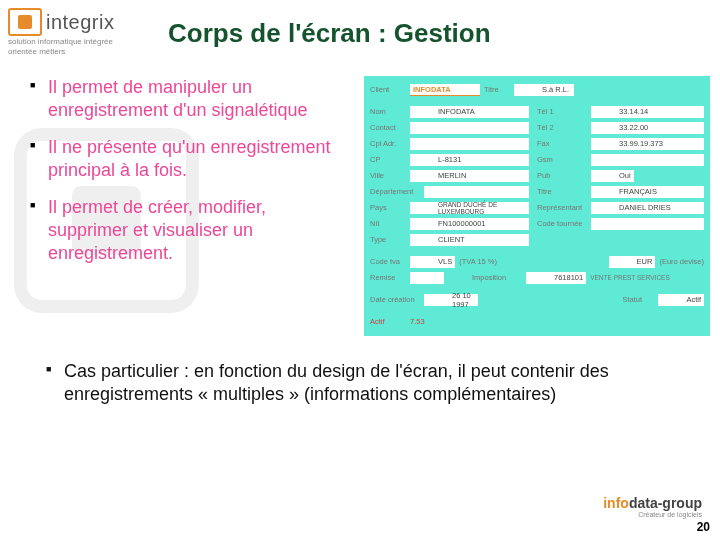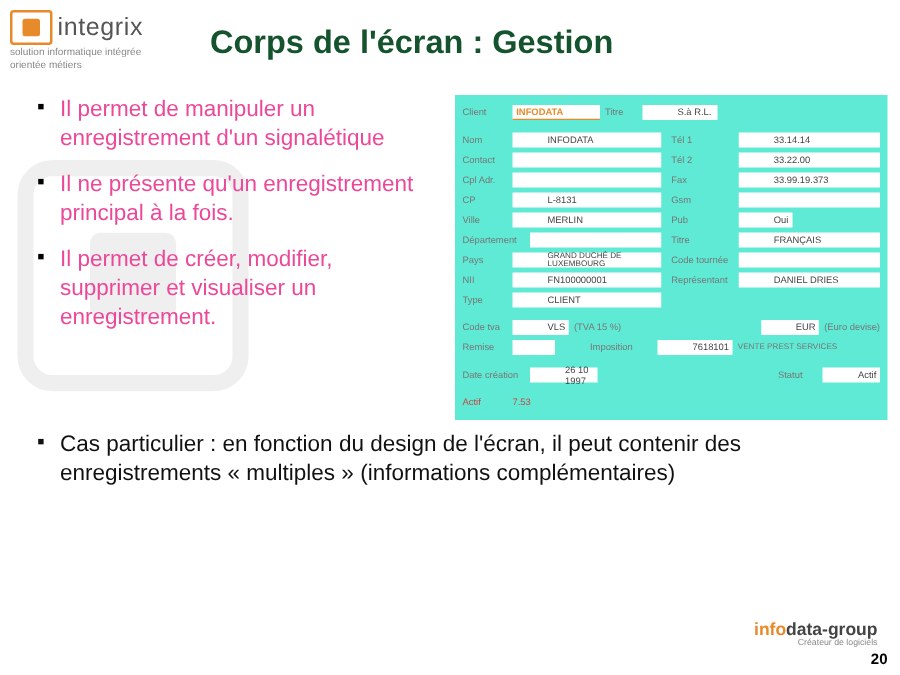--- a/index.html
+++ b/index.html
@@ -23,21 +23,21 @@
   .form-shot .lab.w36 { width:36px; }
   .form-shot .lab.w50 { width:50px; }
   .form-shot .fld { background:#fff; height:12px; border:none; flex:1; font-size:7.5px; padding:0 3px; color:#333; display:flex; align-items:center; }
   .form-shot .fld.orange { color:#e78b2a; font-weight:bold; background:#fff; border-bottom:1px solid #e78b2a; }
   .form-shot .fld.ro { color:#444;padding-left:28px; }
   .cols { display:flex; gap:8px; }
   .col { flex:1; }
   .col.r { flex:1.05; }
   .sep { height:6px; }
   .bottom-bullet { padding: 8px 20px 0 30px; }
-  .bottom-bullet ul { margin:0; padding:0; }
+  .bottom-bullet ul { margin:16px; padding:0; }
   .bottom-bullet li { list-style:none; position:relative; padding-left:18px; font-size:18px; line-height:1.3; color:#111; }
   .bottom-bullet li::before { content:"■"; position:absolute; left:0; top:4px; font-size:9px; }
   .footer-logo { position:absolute; right:18px; bottom:22px; text-align:right; }
   .footer-logo .ig { font-size:14px; }
   .footer-logo .ig .i { color:#e78b2a; font-weight:bold; }
   .footer-logo .ig .g { color:#444; font-weight:bold; }
   .footer-logo .sub { font-size:7px; color:#888; }
   .page-num { position:absolute; right:10px; bottom:6px; font-size:12px; font-weight:bold; color:#000; }
   .watermark { position:absolute; left:0; top:70px; width:230px; height:430px; pointer-events:none; opacity:0.06; }
   .watermark svg { width:100%; height:100%; }
@@ -139,26 +139,26 @@
           </div>
         <div class="frow">
             <span class="lab w50">Pub</span>
             <span class="fld ro" style="flex:0 0 30px">Oui</span>
           </div>
         <div class="frow">
             <span class="lab w50">Titre</span>
             <span class="fld ro">FRANÇAIS</span>
           </div>
         <div class="frow">
-            <span class="lab w50">Code tournée</span>
-            <span class="fld"></span>
-          </div>
-        <div class="frow">
             <span class="lab w50">Représentant</span>
             <span class="fld ro">DANIEL DRIES</span>
+          </div>
+        <div class="frow">
+            <span class="lab w50">Code tournée</span>
+            <span class="fld"></span>
           </div>
       </div>
     </div>
     <div class="sep"></div>
     <div class="frow">
       <span class="lab w36">Code tva</span>
       <span class="fld ro" style="flex:0 0 34px">VLS</span>
       <span class="lab" style="flex:0 0 46px">(TVA 15 %)</span>
       <span style="flex:1"></span>
       <span class="fld ro" style="flex:0 0 30px">EUR</span>

